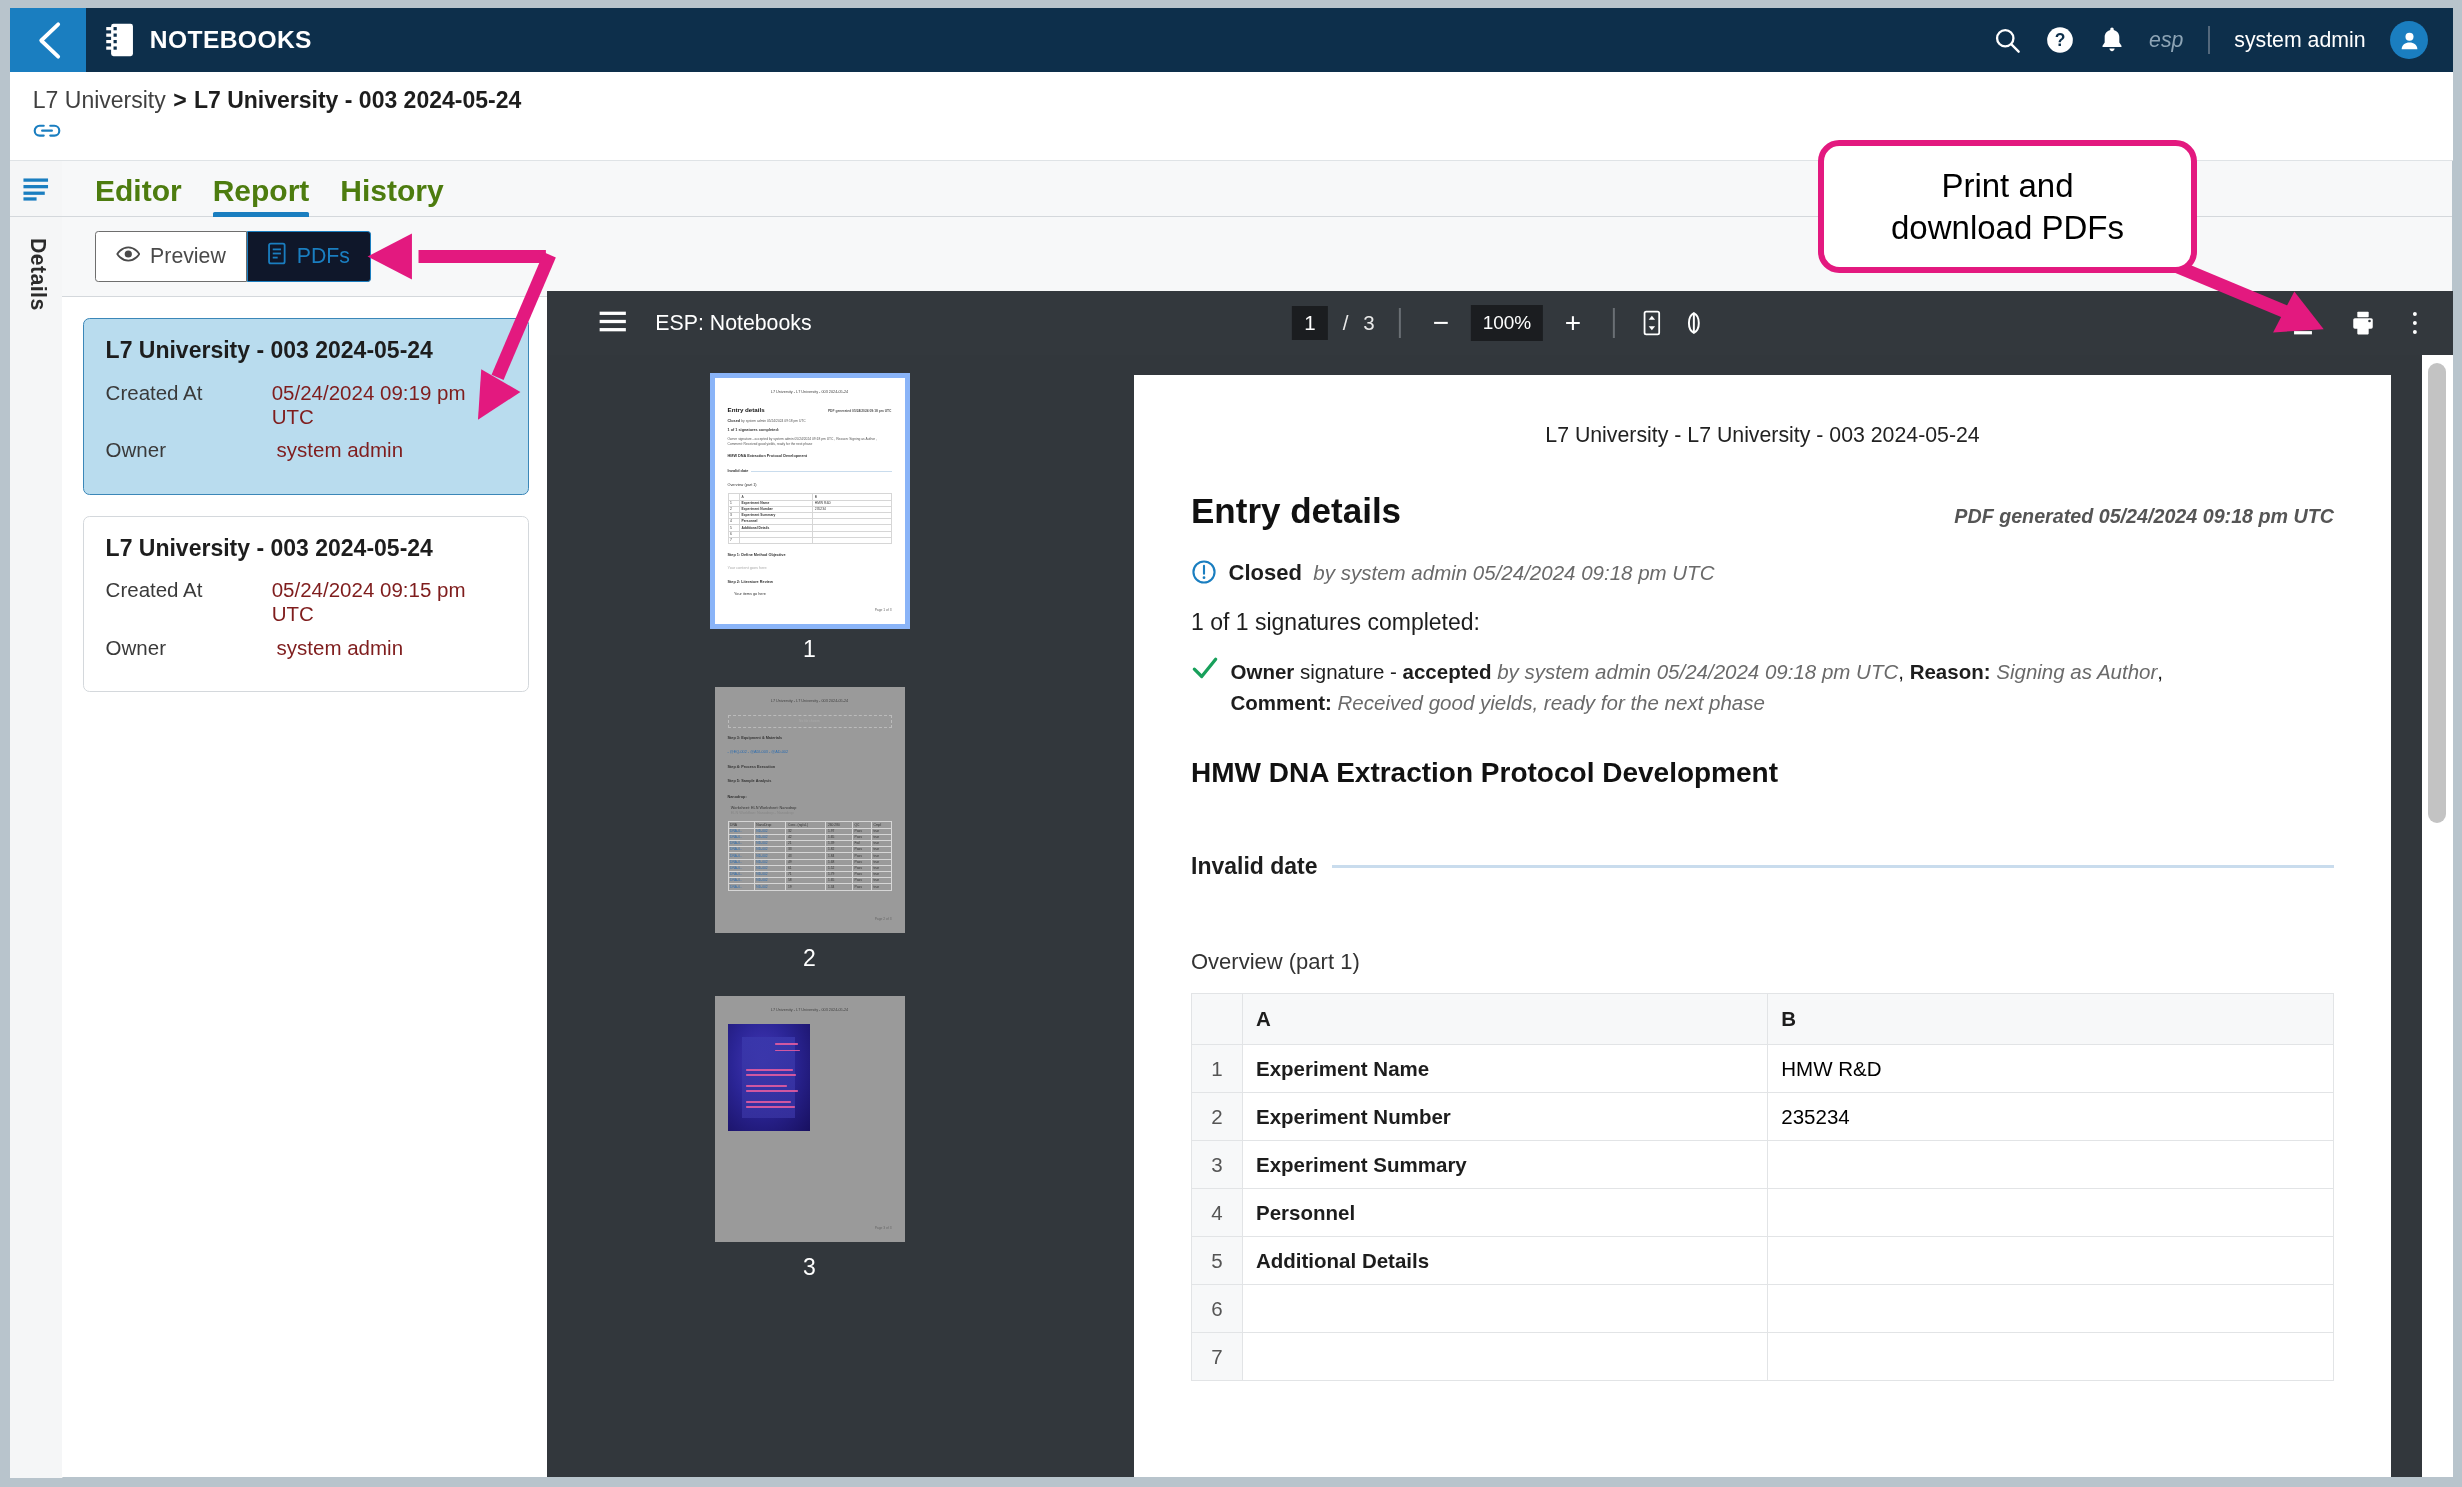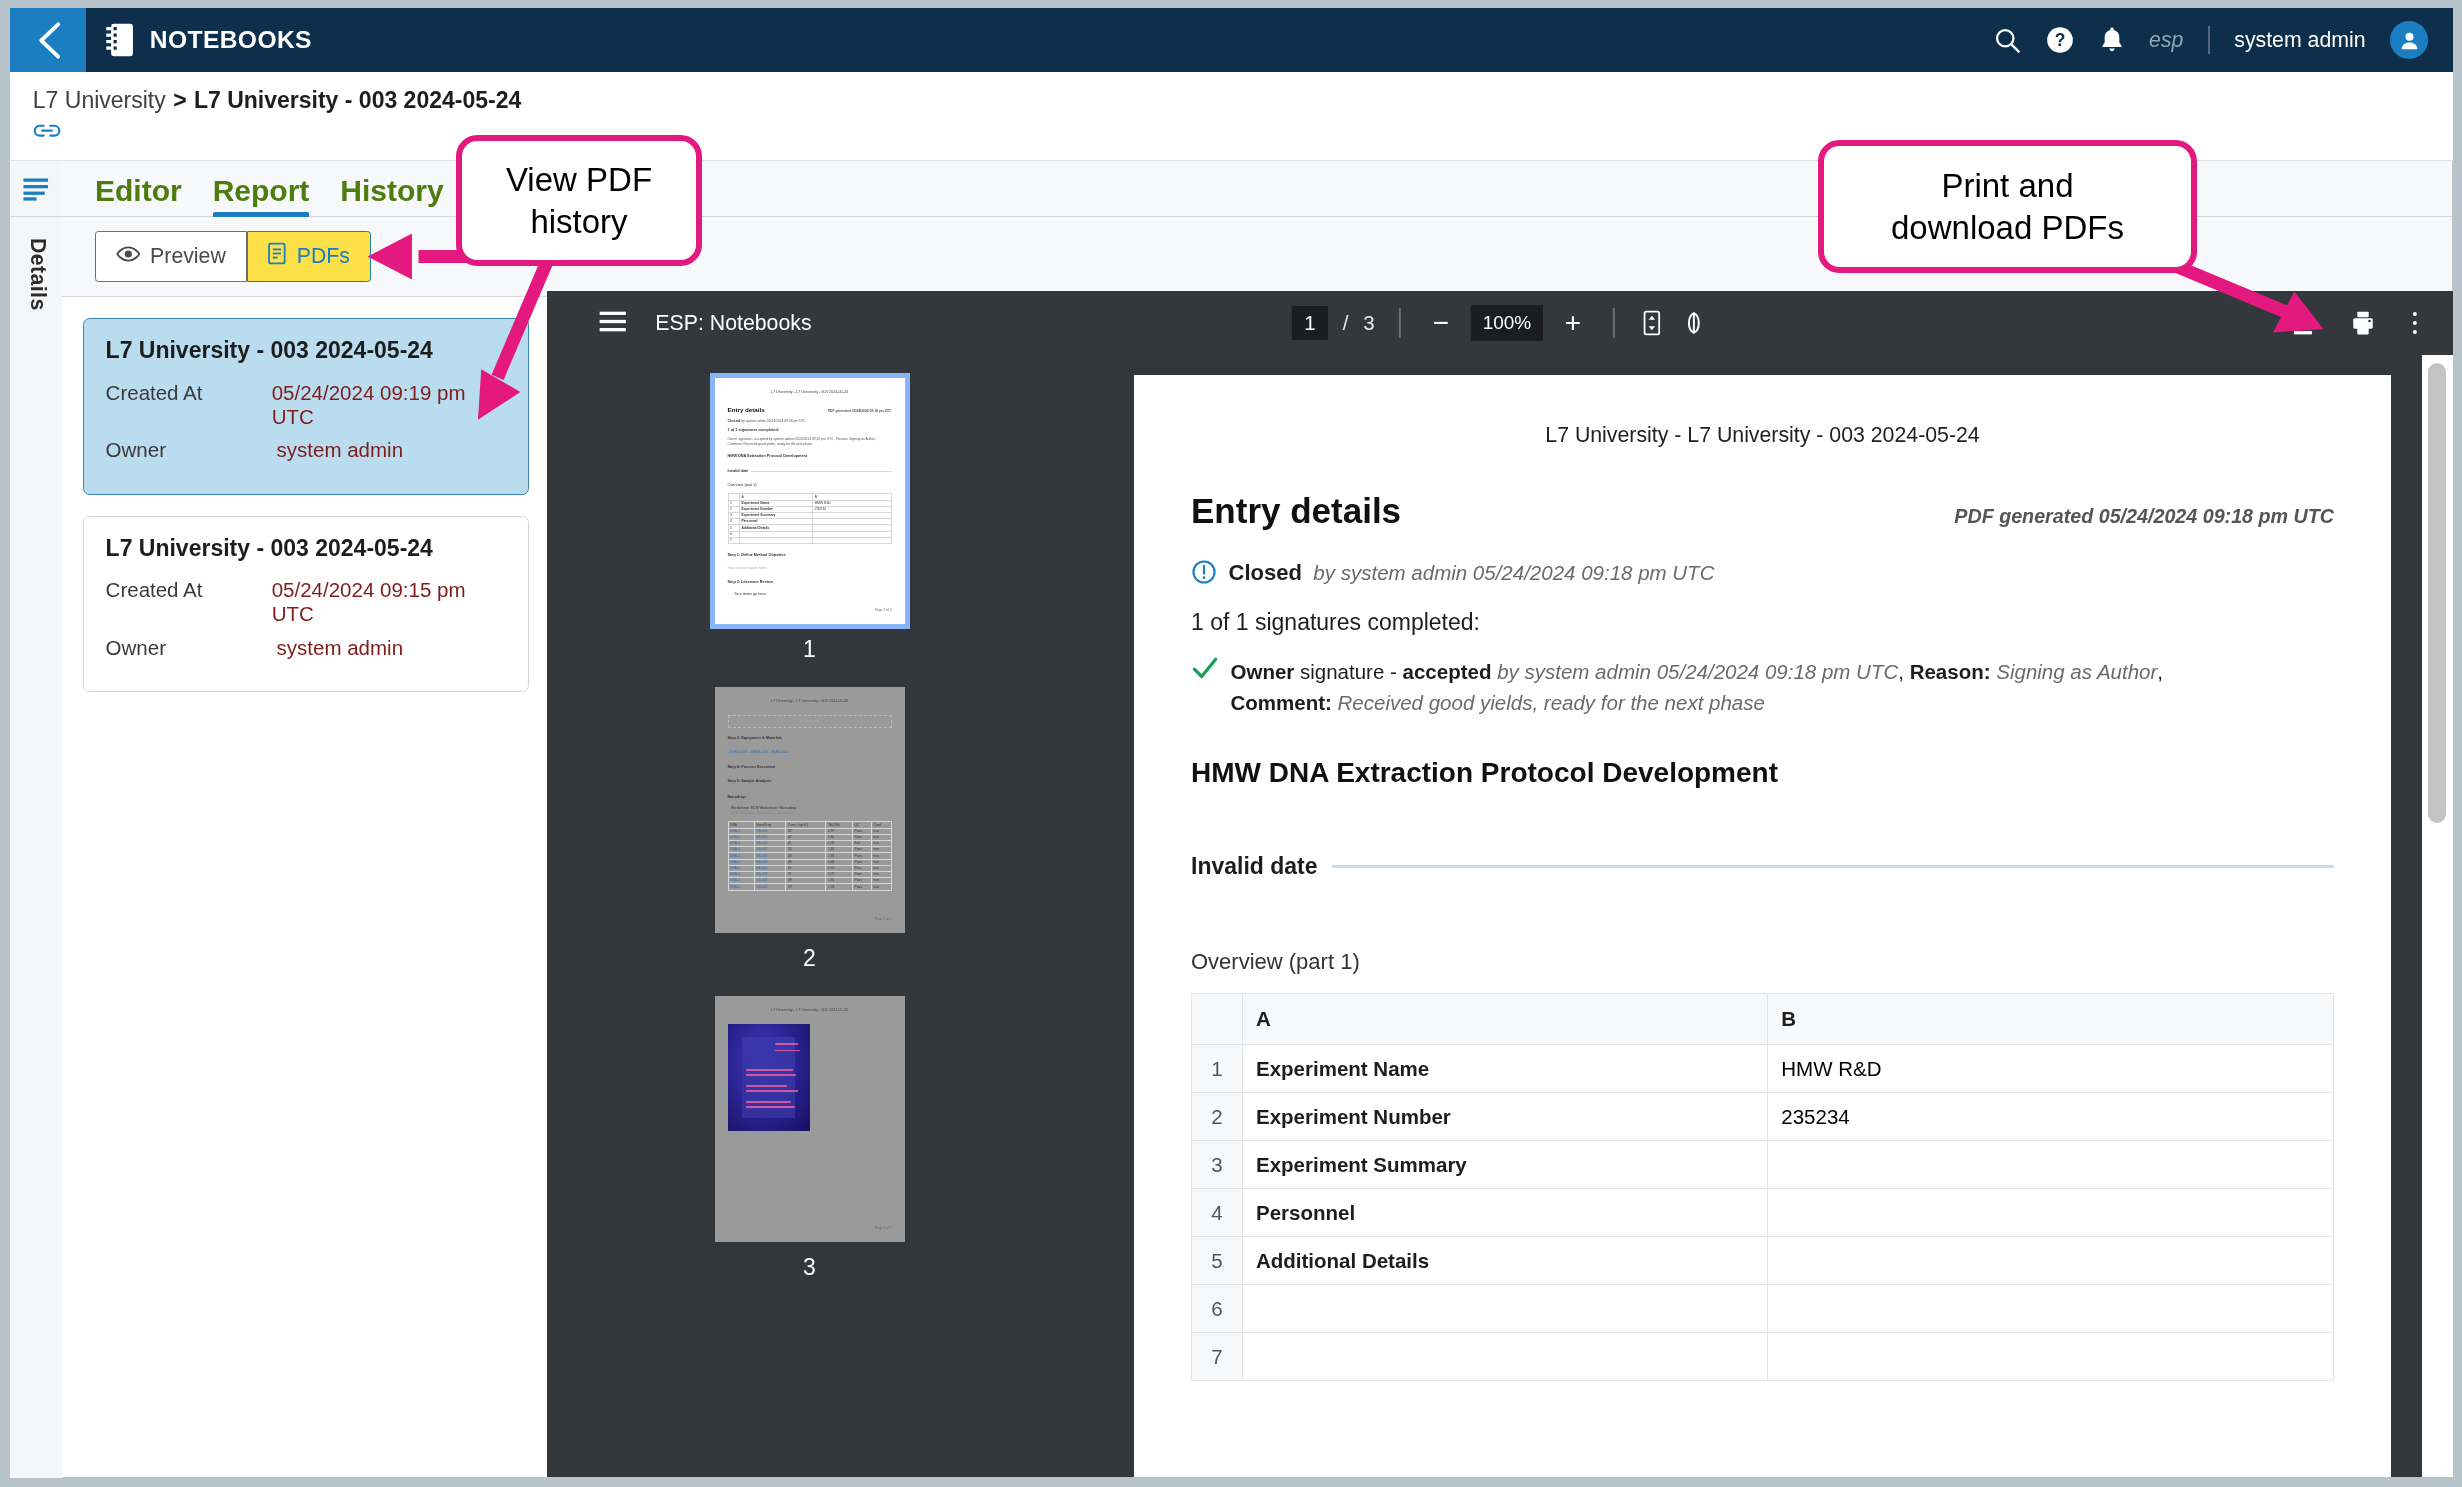--- a/index.html
+++ b/index.html
@@ -101,21 +101,21 @@
     display: flex; align-items: center; padding-left: 33px;
   }
   .seg-group { display: flex; }
   .seg-btn {
     display: flex; align-items: center; gap: 9.8px;
     padding: 9.8px 19.7px; font-size: 21.3px; cursor: pointer;
     border: 1.6px solid #6e6e6e; background: #ffffff; color: #4a4a4a;
     border-radius: 3.3px 0 0 3.3px;
   }
   .seg-btn.active {
-    background: #fde047; border-color: #1a7ec0; color: #1a7ec0;
+    background: #0f172a; border-color: #1a7ec0; color: #1a7ec0;
     border-radius: 0 3.3px 3.3px 0; border-left: 1.6px solid #1a7ec0; align-items: center;
   }
 
   
   .hist-panel {
     position: absolute; left: 62px; top: 297px; width: 489px; height: 1180px;
     background: #ffffff; border-right: 1.6px solid #d4d8dc;
   }
   .hist-header {
     height: 59px; background: #f7f8f9; border-bottom: 1.6px solid #dfe3e6;
@@ -791,26 +791,20 @@
         </div>
       </div>
 
     </div>
   </div>
 
   <svg class="arrow-svg" style="left:361px; top:222px; width:189px; height:74px;" viewBox="0 0 230 90">
     <path d="M225 42 L70 42" stroke="#e3197f" stroke-width="16" fill="none"></path>
     <path d="M8 42 L62 14 L62 70 Z" fill="#e3197f"></path>
   </svg>
-  <div class="callout" style="left:456px; top:135px; width:246px; height:131px;">
-    <span>
-      <span>View PDF</span><br>
-      <span>history</span>
-    </span>
-  </div>
   <svg class="arrow-svg" style="left:460px; top:246px; width:98px; height:181px;" viewBox="0 0 120 220">
     <path d="M110 10 L46 160" stroke="#e3197f" stroke-width="16" fill="none"></path>
     <path d="M22 212 L26 150 L74 178 Z" fill="#e3197f"></path>
   </svg>
 
   <div class="callout" style="left:1818px; top:140px; width:379px; height:133px;">
     <span>
       <span>Print and</span><br>
       <span>download PDFs</span>
     </span>

